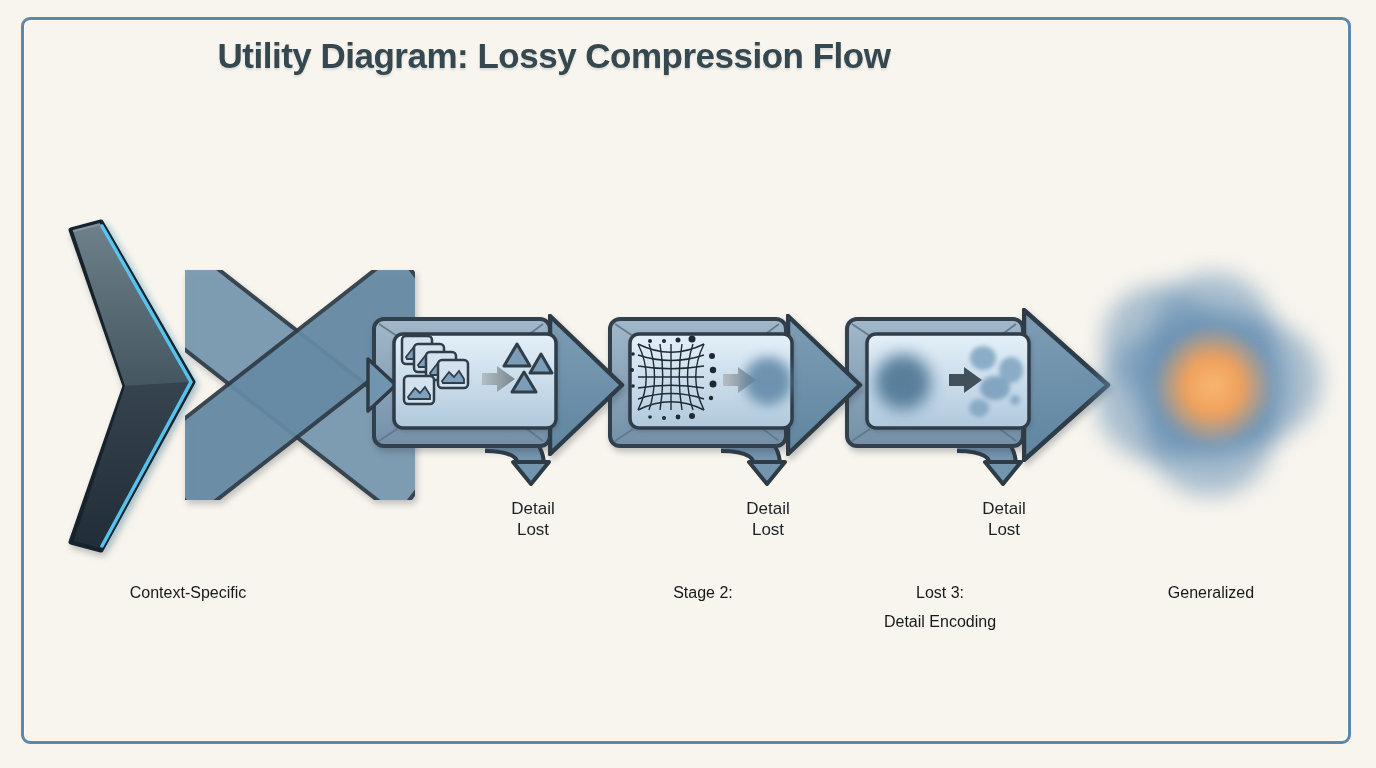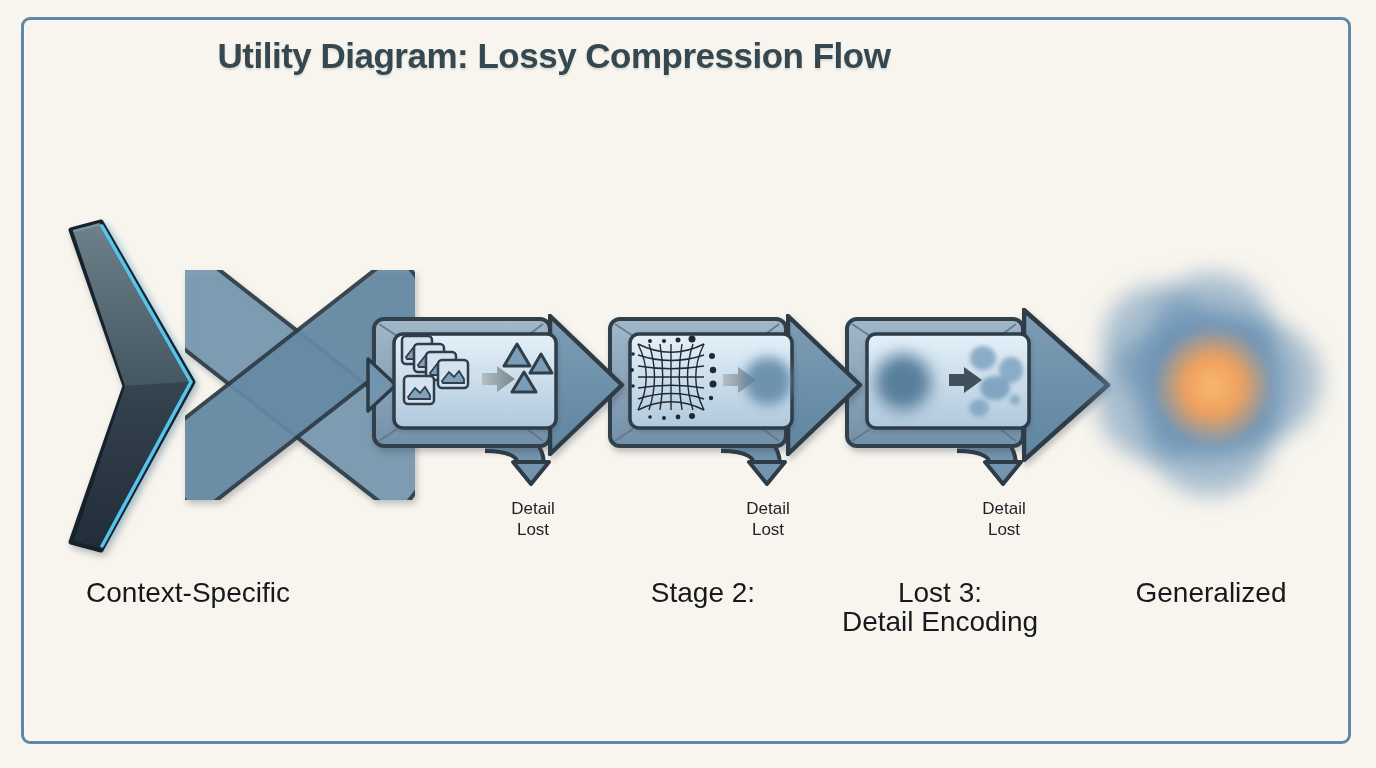--- a/index.html
+++ b/index.html
@@ -7,21 +7,21 @@
           font-family:"Liberation Sans",sans-serif;}
   .abs{position:absolute;}
   .border-frame{left:21px;top:17px;width:1330px;height:727px;border:3px solid #5d88a7;
                 border-radius:9px;box-sizing:border-box;box-shadow:inset 0 0 0 1px rgba(255,255,255,.5);}
   .title{left:0;top:36px;width:1108px;text-align:center;margin:0;
          font-size:35px;font-weight:bold;color:#35474f;letter-spacing:-.5px;
          text-shadow:0 2px 2px rgba(130,140,150,.25);}
   .z1{z-index:1}.z2{z-index:2}.z3{z-index:3}.z4{z-index:4}.z5{z-index:5}
   .shadow{filter:drop-shadow(2px 4px 3px rgba(50,60,72,.30));}
   .shadow-sm{filter:drop-shadow(1px 2px 2px rgba(50,60,72,.25));}
-  .flow-label{transform:translateX(-50%);text-align:center;font-size:28px;line-height:29px;
+  .flow-label{transform:translateX(-50%);text-align:center;font-size:16px;line-height:29px;
               color:#17191c;top:578px;white-space:nowrap;}
   .flow-label span{display:block;}
   .loss-label{transform:translateX(-50%);text-align:center;font-size:17px;line-height:21px;
               color:#1d2126;top:486px;margin-top:12px;}
   .loss-label span{display:block;}
   
   .blob{left:1108px;top:281px;width:210px;height:210px;}
   .petal{position:absolute;border-radius:50%;filter:blur(11px);background:rgba(106,146,181,.55);}
   .p1{left:28px;top:28px;width:150px;height:150px;background:rgba(100,140,176,.75);}
   .p2{left:45px;top:-8px;width:120px;height:115px;}

